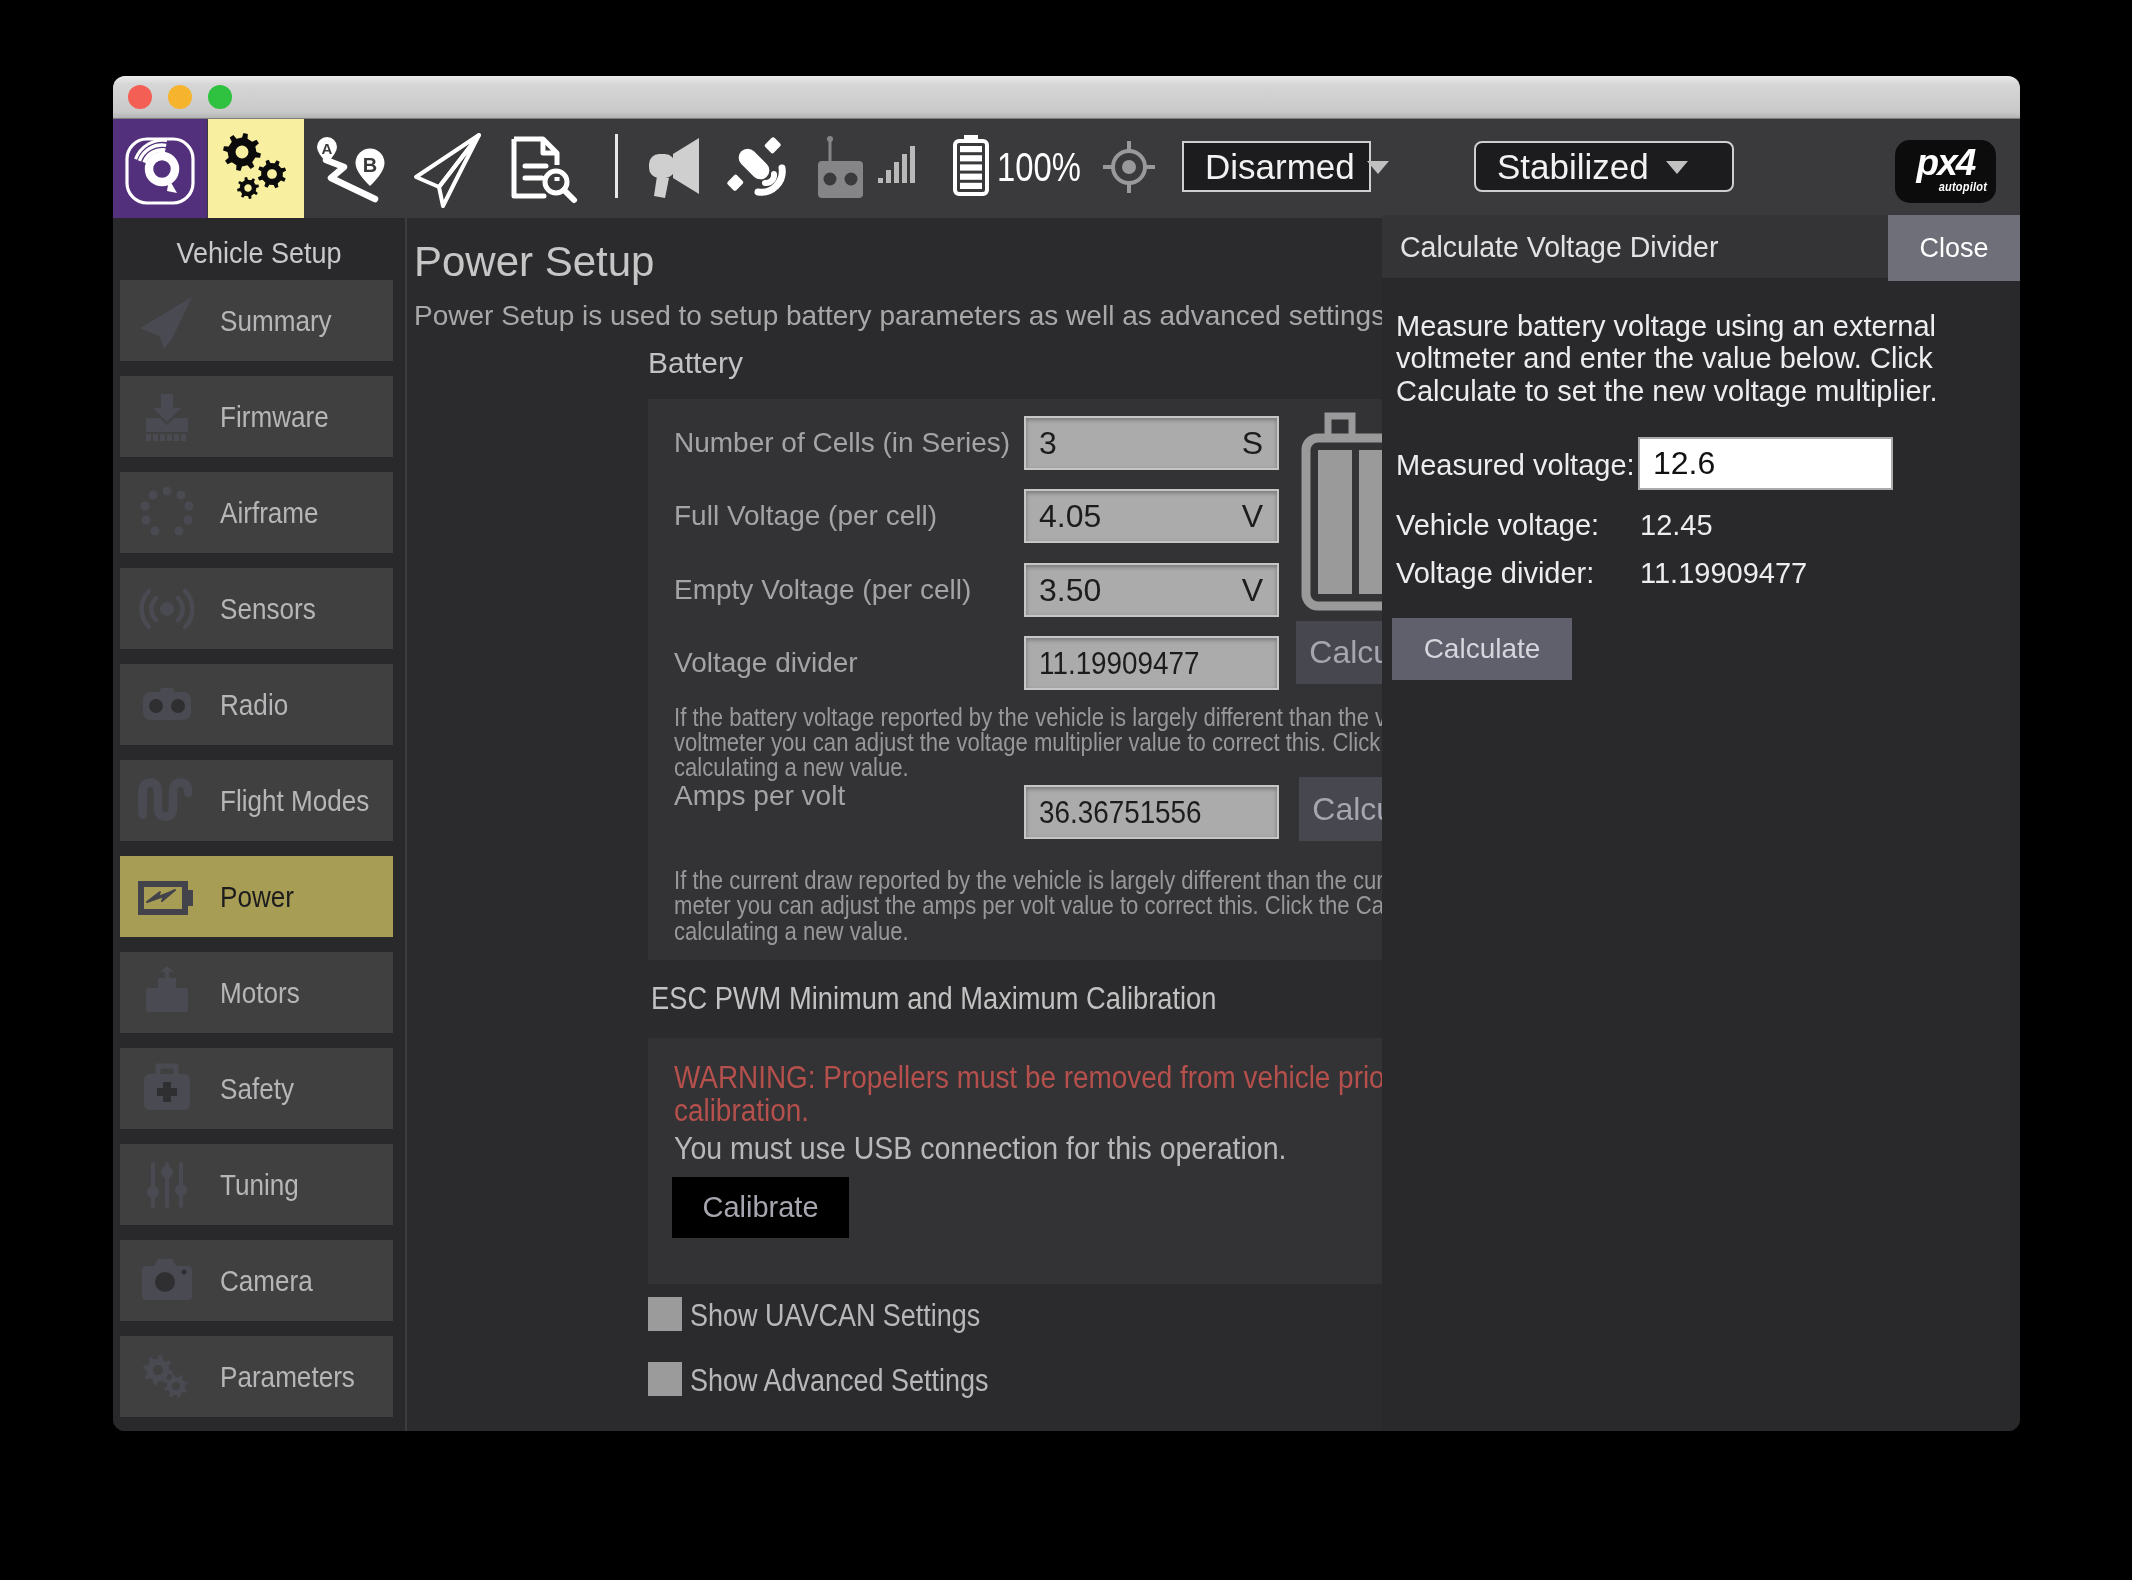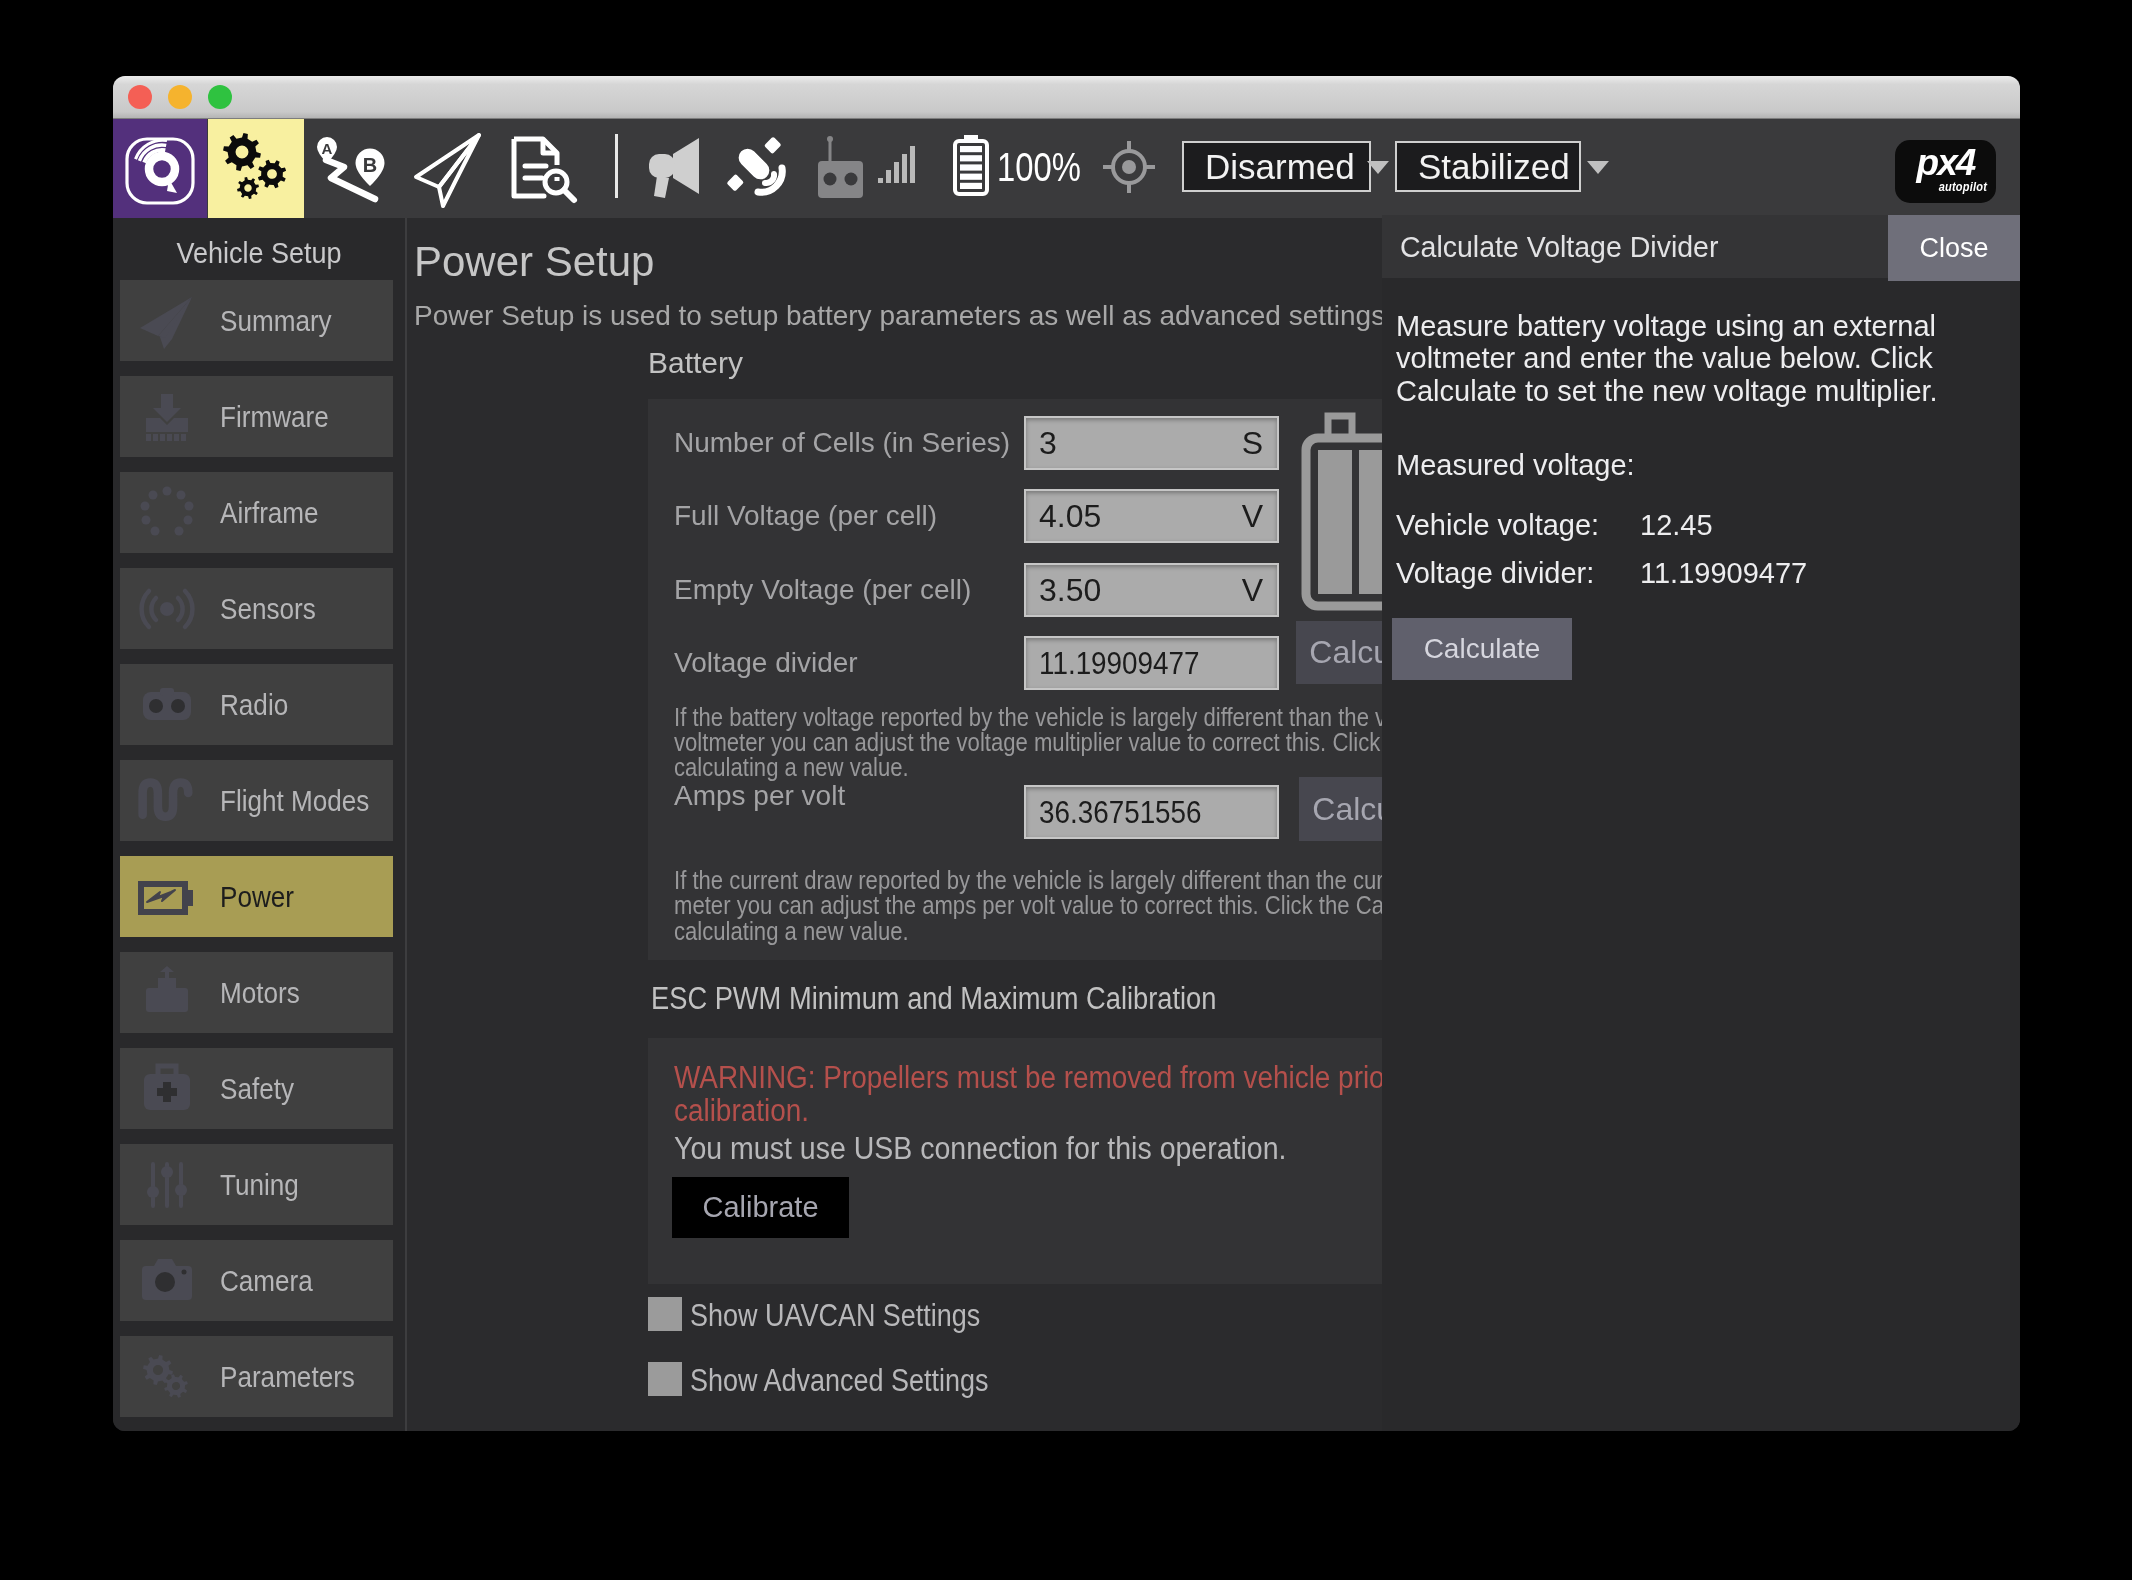--- a/index.html
+++ b/index.html
@@ -149,21 +149,21 @@
         <circle cx="28" cy="28" r="16"></circle>
         <path d="M28 2 L28 12 M28 44 L28 54 M2 28 L12 28 M44 28 L54 28"></path>
       </g>
       <circle cx="28" cy="28" r="7" fill="#99999b"></circle>
     </svg>
 
     <div class="ddl" style="left:1069px;width:189px;">
       <span style="margin-left:21px;">Disarmed</span>
       <div class="tri" style="left:183px;top:18px;"></div>
     </div>
-    <div class="ddl" style="left:1282px;width:186px;">
+    <div class="ddl" style="left:1361px;width:260px;border-radius:8px;">
       <span style="margin-left:21px;">Stabilized</span>
       <div class="tri" style="left:190px;top:18px;"></div>
     </div>
 
     <div class="abs" style="left:1782px;top:21px;width:101px;height:63px;background:#0c0c0c;border-radius:15px;">
       <div class="abs" style="left:0;top:2px;width:101px;text-align:center;color:#fff;
         font-size:37px;font-weight:bold;font-style:italic;letter-spacing:-2px;">px4</div>
       <div class="abs" style="left:0;top:40px;width:92px;text-align:right;color:#fff;
         font-size:12px;font-style:italic;font-weight:bold;letter-spacing:0.2px;transform:scaleX(.92);transform-origin:right;">autopilot</div>
     </div>
@@ -375,20 +375,22 @@
   </div>
   <div id="rpanel">
     <div class="abs" style="left:0;top:0;width:638px;height:63px;background:#343436;"></div>
     <div class="abs" style="left:18px;top:15px;font-size:30px;color:#e2e2e4;transform:scaleX(.95);transform-origin:left;white-space:nowrap;">Calculate Voltage Divider</div>
     <div class="abs" style="left:506px;top:0;width:132px;height:66px;background:#6f6f7a;color:#fff;
       font-size:27px;text-align:center;line-height:66px;">Close</div>
     <div class="ptext" style="top:95px;text-align:right;">Measure battery voltage using an external</div>
     <div class="ptext" style="top:127px;">voltmeter and enter the value below. Click</div>
     <div class="ptext" style="top:160px;">Calculate to set the new voltage multiplier.</div>
     <div class="ptext" style="top:234px;font-size:29px;">Measured voltage:</div>
+    <div class="abs" style="left:256px;top:222px;width:255px;height:53px;background:#fff;border:2px solid #aaa;
+      box-sizing:border-box;font-size:32px;color:#111;line-height:49px;"><span style="margin-left:13px;">12.6</span></div>
     <div class="ptext" style="top:294px;font-size:29px;">Vehicle voltage:</div>
     <div class="ptext" style="left:258px;top:294px;font-size:29px;">12.45</div>
     <div class="ptext" style="top:342px;font-size:29px;">Voltage divider:</div>
     <div class="ptext" style="left:258px;top:342px;font-size:29px;">11.19909477</div>
     <div class="abs" style="left:10px;top:403px;width:180px;height:62px;background:#60606c;color:#d6d6de;
       font-size:28px;text-align:center;line-height:62px;">Calculate</div>
   </div>
 </div>
 </div>
 

